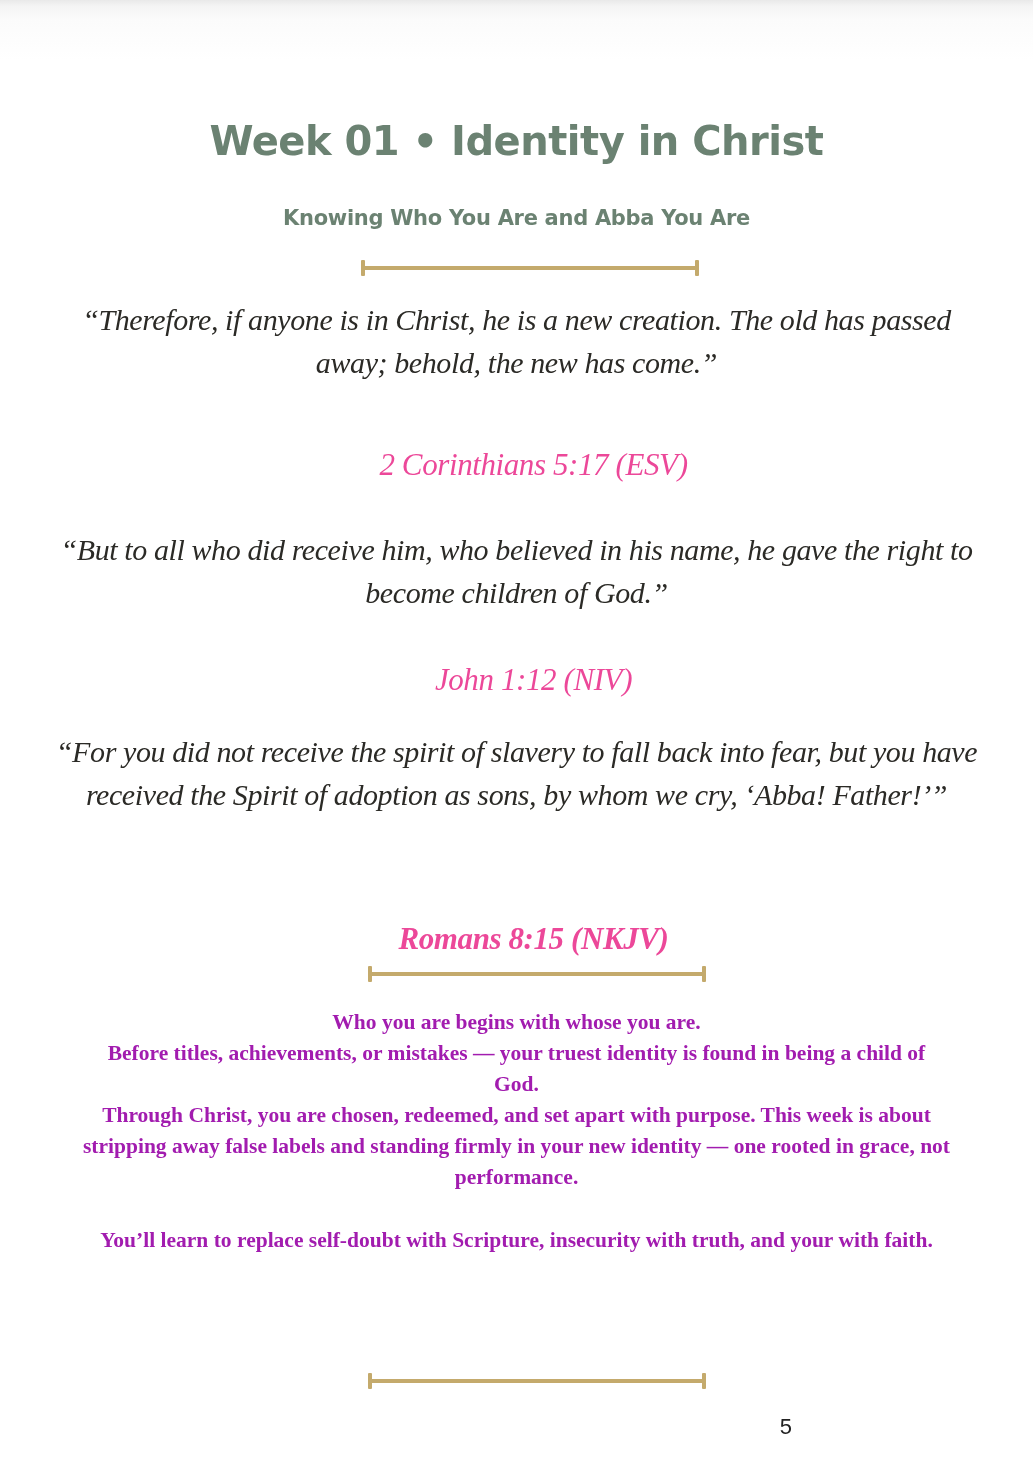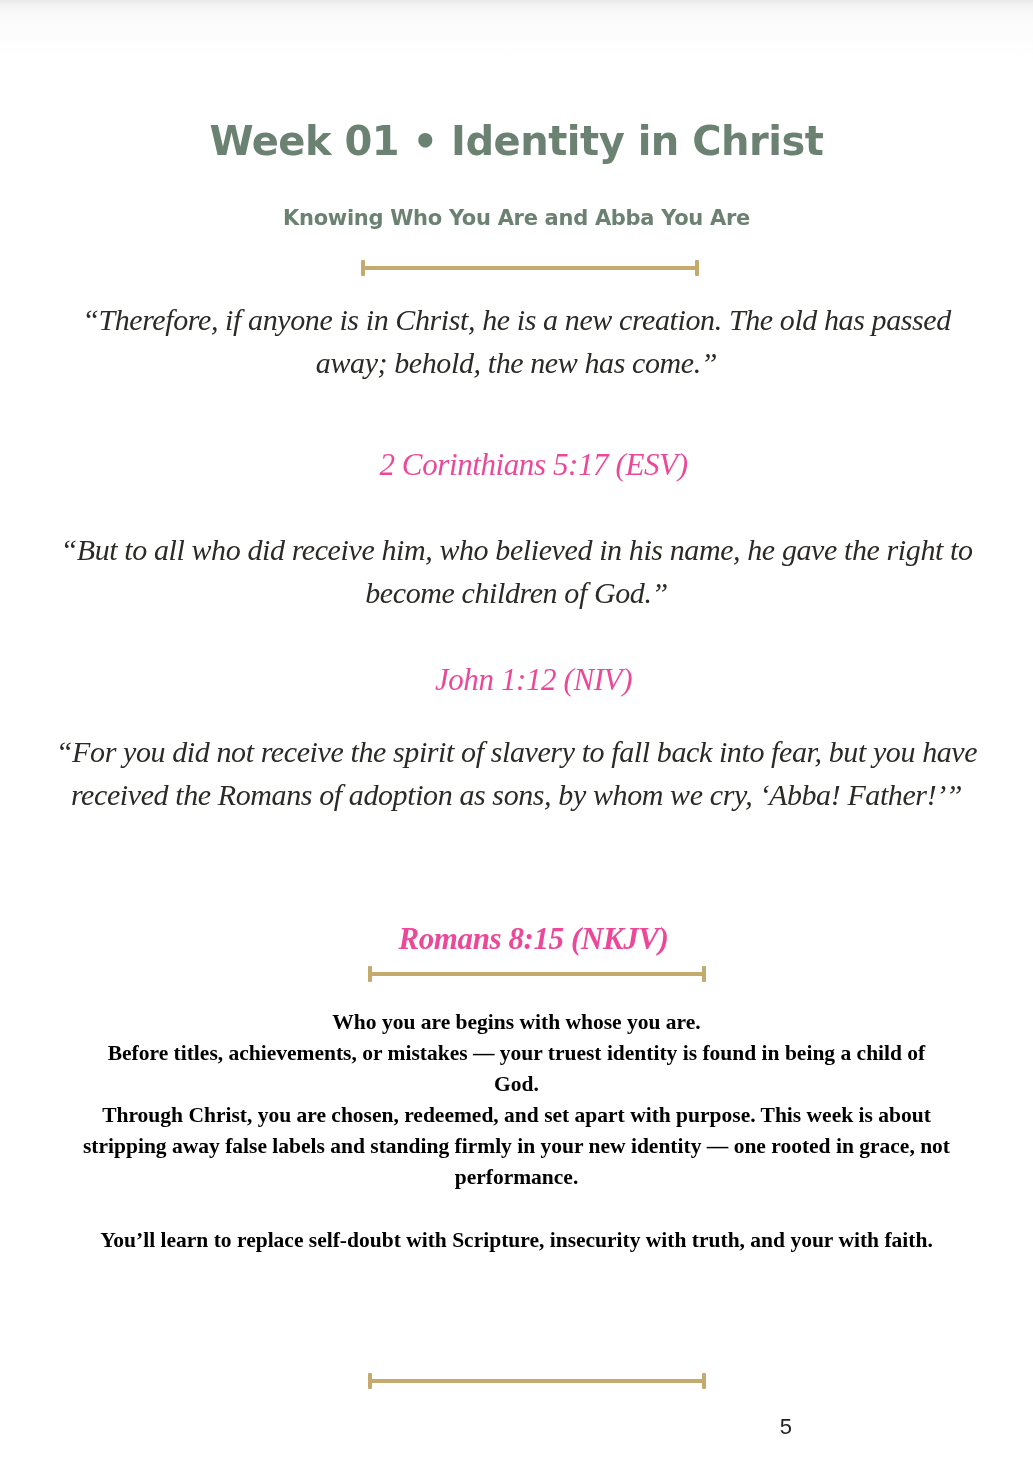--- a/index.html
+++ b/index.html
@@ -91,21 +91,21 @@
       letter-spacing: -0.4px;
     }
     .body-text {
       position: absolute;
       left: 60px; width: 913px;
       text-align: center;
       font-family: "Liberation Serif", serif;
       font-weight: bold;
       font-size: 21.5px;
       line-height: 31px;
-      color: #000000;
+      color: #a21caf;
       margin: 0;
     }
     .body-text span { display: block; }
     .page-number {
       position: absolute;
       right: 58px;
       top: 1414px;
       font-family: "Liberation Sans", sans-serif;
       font-size: 22px;
       color: #222222;
@@ -122,21 +122,21 @@
   <h2 class="subtitle">Knowing Who You Are and Abba You Are</h2>
 
   <div class="divider" style="left:361px; top:266px; width:338px;"></div>
 
   <p class="quote" style="top:298px; left:70px; width:893px;">“Therefore, if anyone is in Christ, he is a new creation. The old has passed away; behold, the new has come.”</p>
   <p class="ref" style="top:430px;">2 Corinthians 5:17 (ESV)</p>
 
   <p class="quote" style="top:514px; left:55px; width:923px;margin-top:14px;">“But to all who did receive him, who believed in his name, he gave the right to become children of God.”</p>
   <p class="ref" style="top:645px;">John 1:12 (NIV)</p>
 
-  <p class="quote" style="top:730px; left:55px; width:923px;">“For you did not receive the spirit of slavery to fall back into fear, but you have received the Romans of adoption as sons, by whom we cry, ‘Abba! Father!’”</p>
+  <p class="quote" style="top:730px; left:55px; width:923px;">“For you did not receive the spirit of slavery to fall back into fear, but you have received the Spirit of adoption as sons, by whom we cry, ‘Abba! Father!’”</p>
   <p class="ref" style="top:904px;font-weight:bold;">Romans 8:15 (NKJV)</p>
 
   <div class="divider" style="left:368px; top:972px; width:338px;"></div>
 
   <div class="body-text" style="top:1007px;">
     <span>Who you are begins with whose you are.</span>
     <span style="padding:0 30px;">Before titles, achievements, or mistakes — your truest identity is found in being a child of God.</span>
     <span>Through Christ, you are chosen, redeemed, and set apart with purpose. This week is about stripping away false labels and standing firmly in your new identity — one rooted in grace, not performance.</span>
   </div>
 

